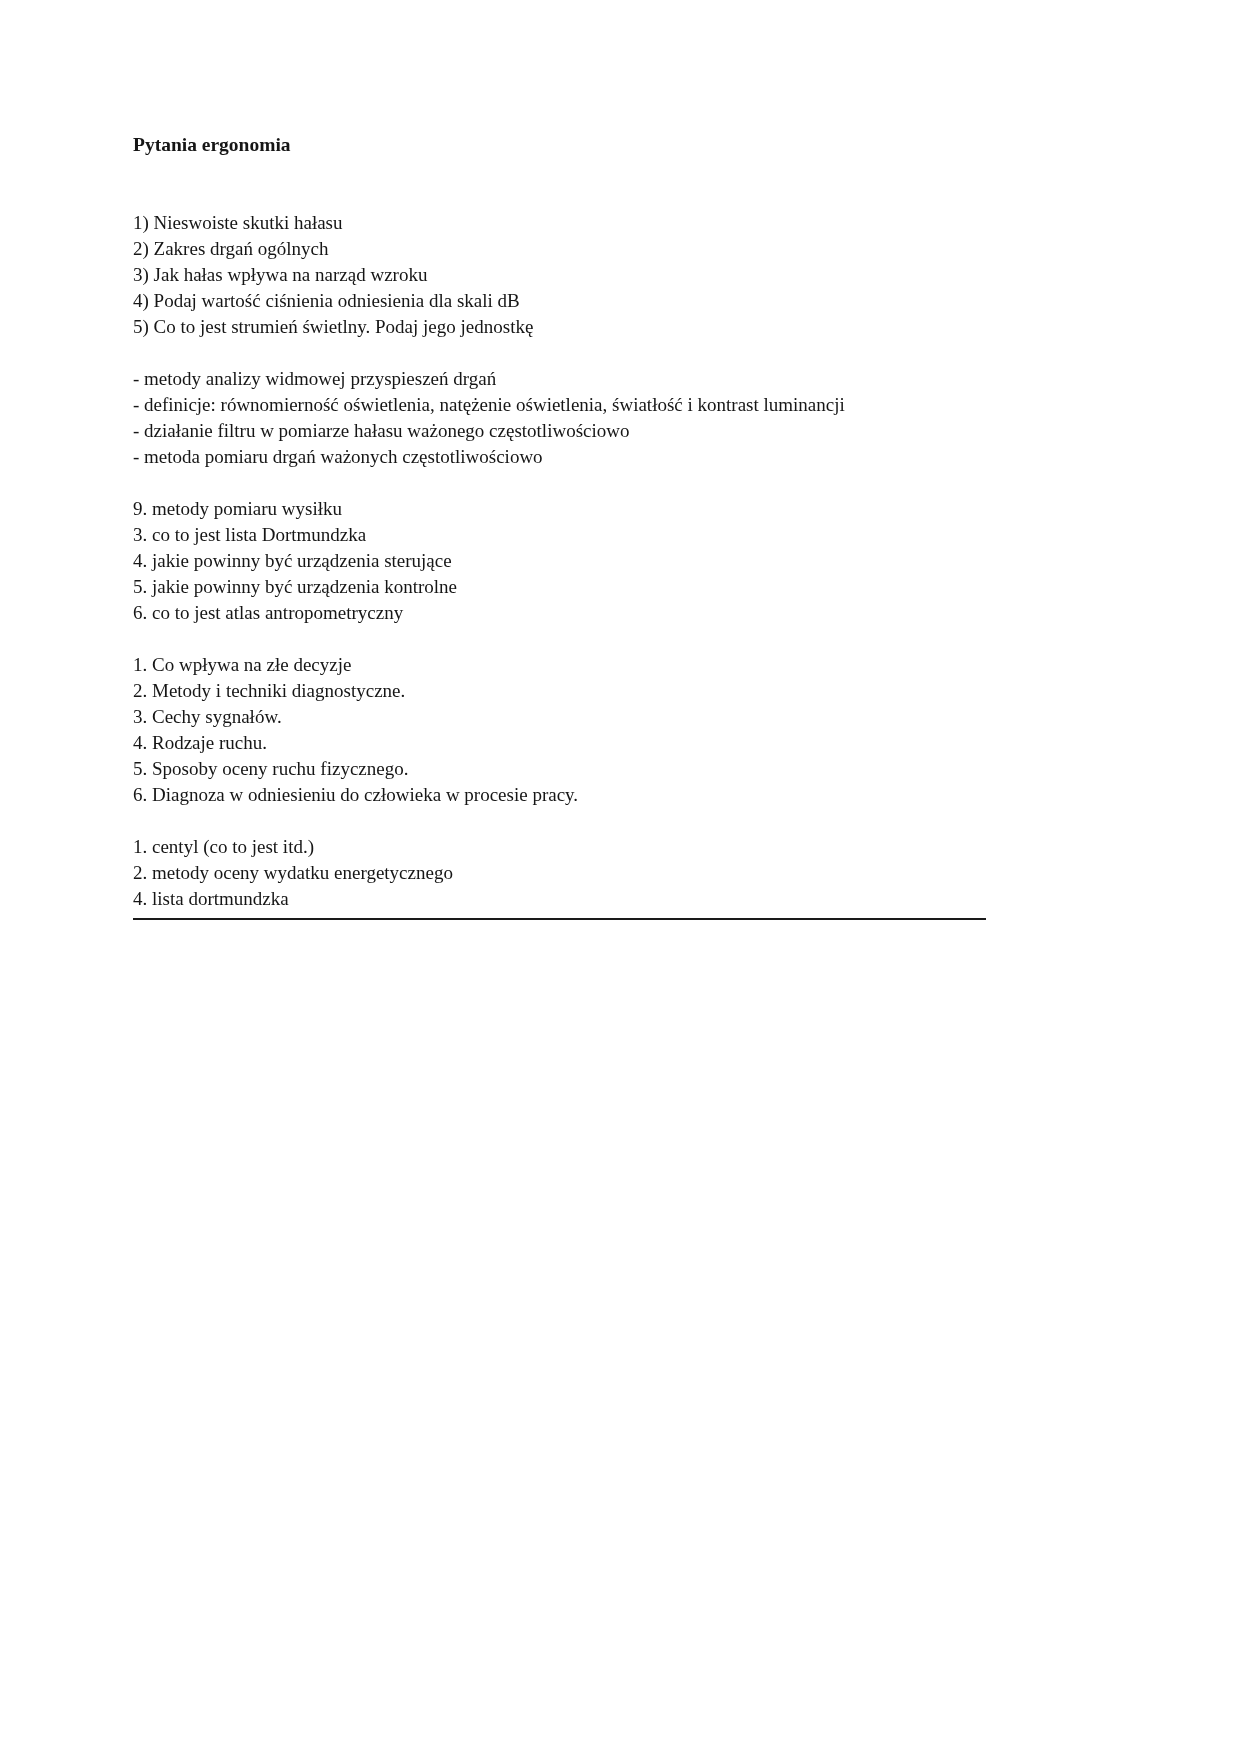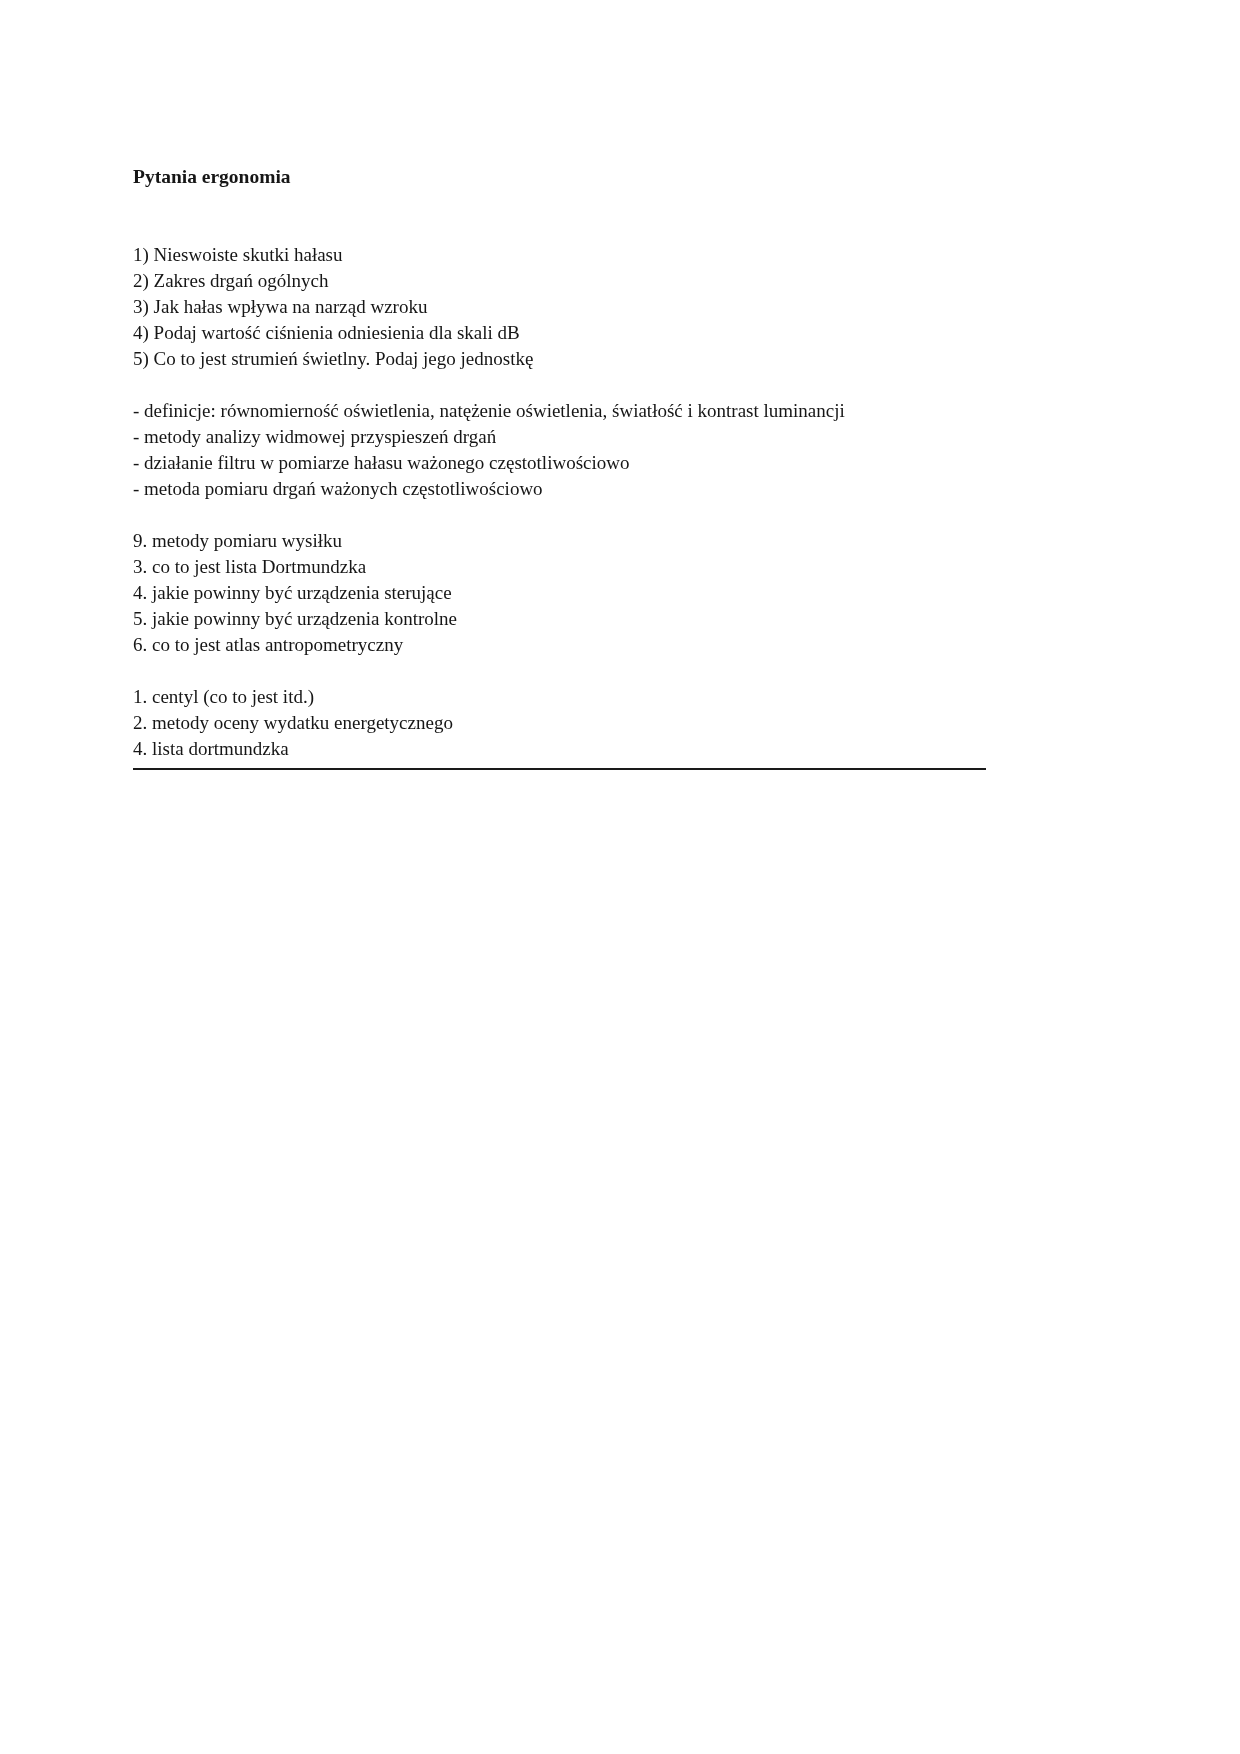--- a/index.html
+++ b/index.html
@@ -6,21 +6,20 @@
     margin: 0;
     padding: 0;
     background: #ffffff;
   }
   .page {
     position: relative;
     width: 1240px;
     height: 1626px;
     background: #ffffff;
     overflow: hidden;
-    margin-top: 32px;
   }
   .content {
     position: absolute;
     left: 133px;
     top: 132px;
     width: 856px;
     font-family: "Liberation Serif", "DejaVu Serif", serif;
     font-size: 19px;
     line-height: 26px;
     color: #161616;
@@ -56,34 +55,42 @@
 
     <div class="section">
       <p class="line">1) Nieswoiste skutki hałasu</p>
       <p class="line">2) Zakres drgań ogólnych</p>
       <p class="line">3) Jak hałas wpływa na narząd wzroku</p>
       <p class="line">4) Podaj wartość ciśnienia odniesienia dla skali dB</p>
       <p class="line">5) Co to jest strumień świetlny. Podaj jego jednostkę</p>
     </div>
 
     <div class="section">
+      <p class="line">- metody analizy widmowej przyspieszeń drgań</p>
       <p class="line">- definicje: równomierność oświetlenia, natężenie oświetlenia, światłość i kontrast luminancji</p>
-      <p class="line">- metody analizy widmowej przyspieszeń drgań</p>
       <p class="line">- działanie filtru w pomiarze hałasu ważonego częstotliwościowo</p>
       <p class="line">- metoda pomiaru drgań ważonych częstotliwościowo</p>
     </div>
 
     <div class="section">
       <p class="line">9. metody pomiaru wysiłku</p>
       <p class="line">3. co to jest lista Dortmundzka</p>
       <p class="line">4. jakie powinny być urządzenia sterujące</p>
       <p class="line">5. jakie powinny być urządzenia kontrolne</p>
       <p class="line">6. co to jest atlas antropometryczny</p>
     </div>
 
+    <div class="section">
+      <p class="line">1. Co wpływa na złe decyzje</p>
+      <p class="line">2. Metody i techniki diagnostyczne.</p>
+      <p class="line">3. Cechy sygnałów.</p>
+      <p class="line">4. Rodzaje ruchu.</p>
+      <p class="line">5. Sposoby oceny ruchu fizycznego.</p>
+      <p class="line">6. Diagnoza w odniesieniu do człowieka w procesie pracy.</p>
+    </div>
 
     <div class="section">
       <p class="line">1. centyl (co to jest itd.)</p>
       <p class="line">2. metody oceny wydatku energetycznego</p>
       <p class="line">4. lista dortmundzka</p>
     </div>
 
     <hr class="divider">
 
   </div>

